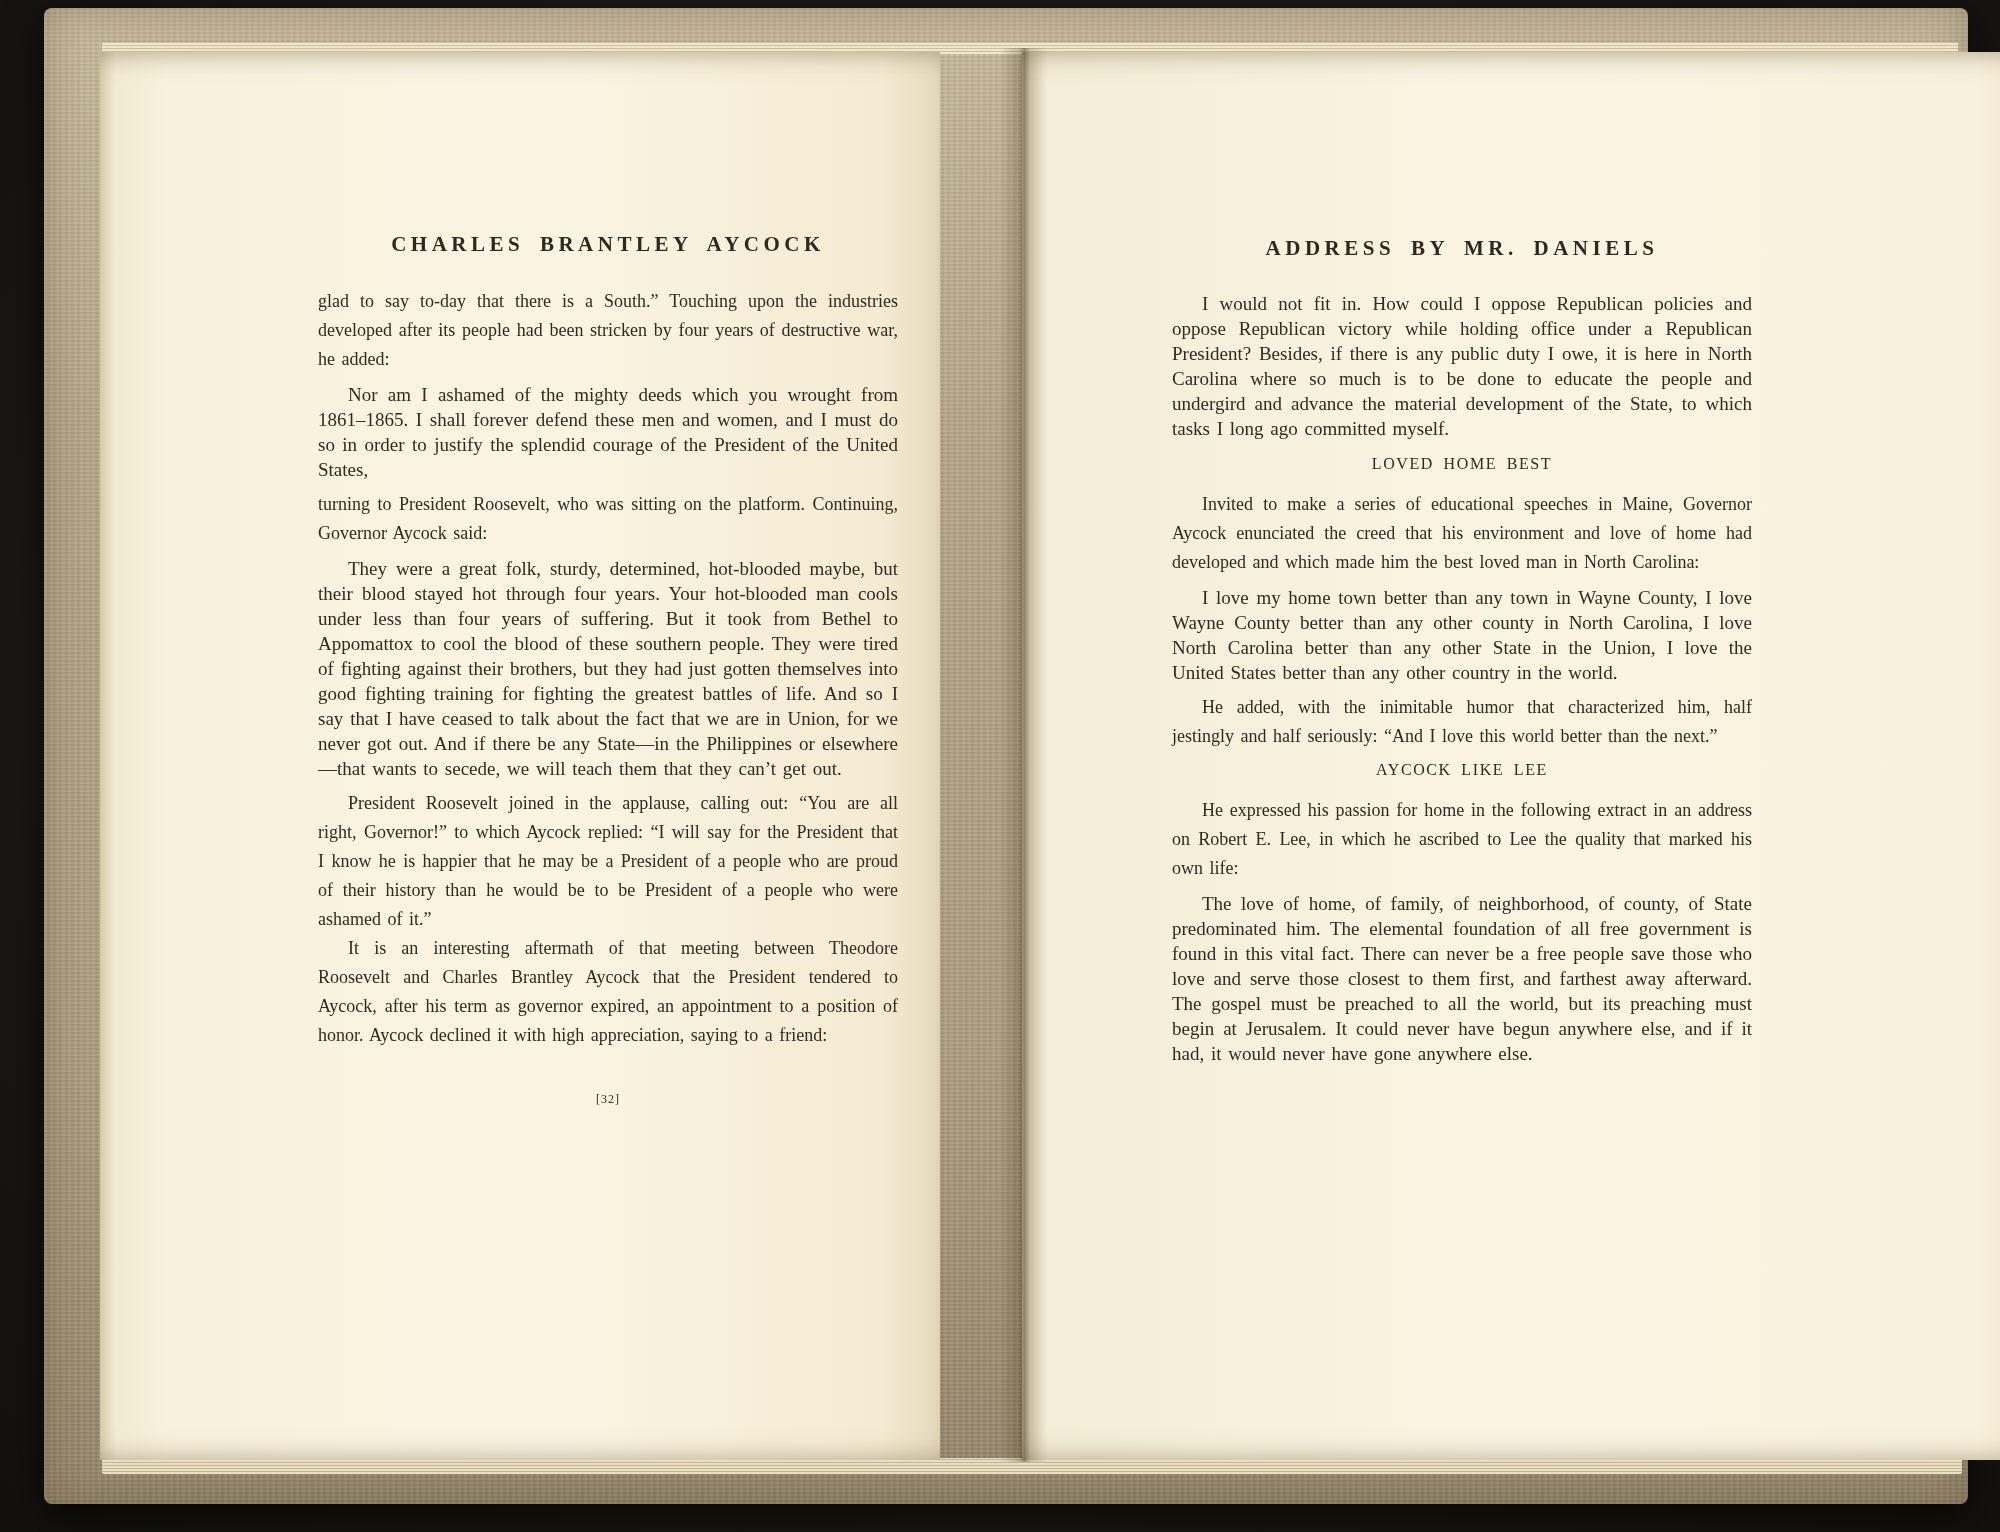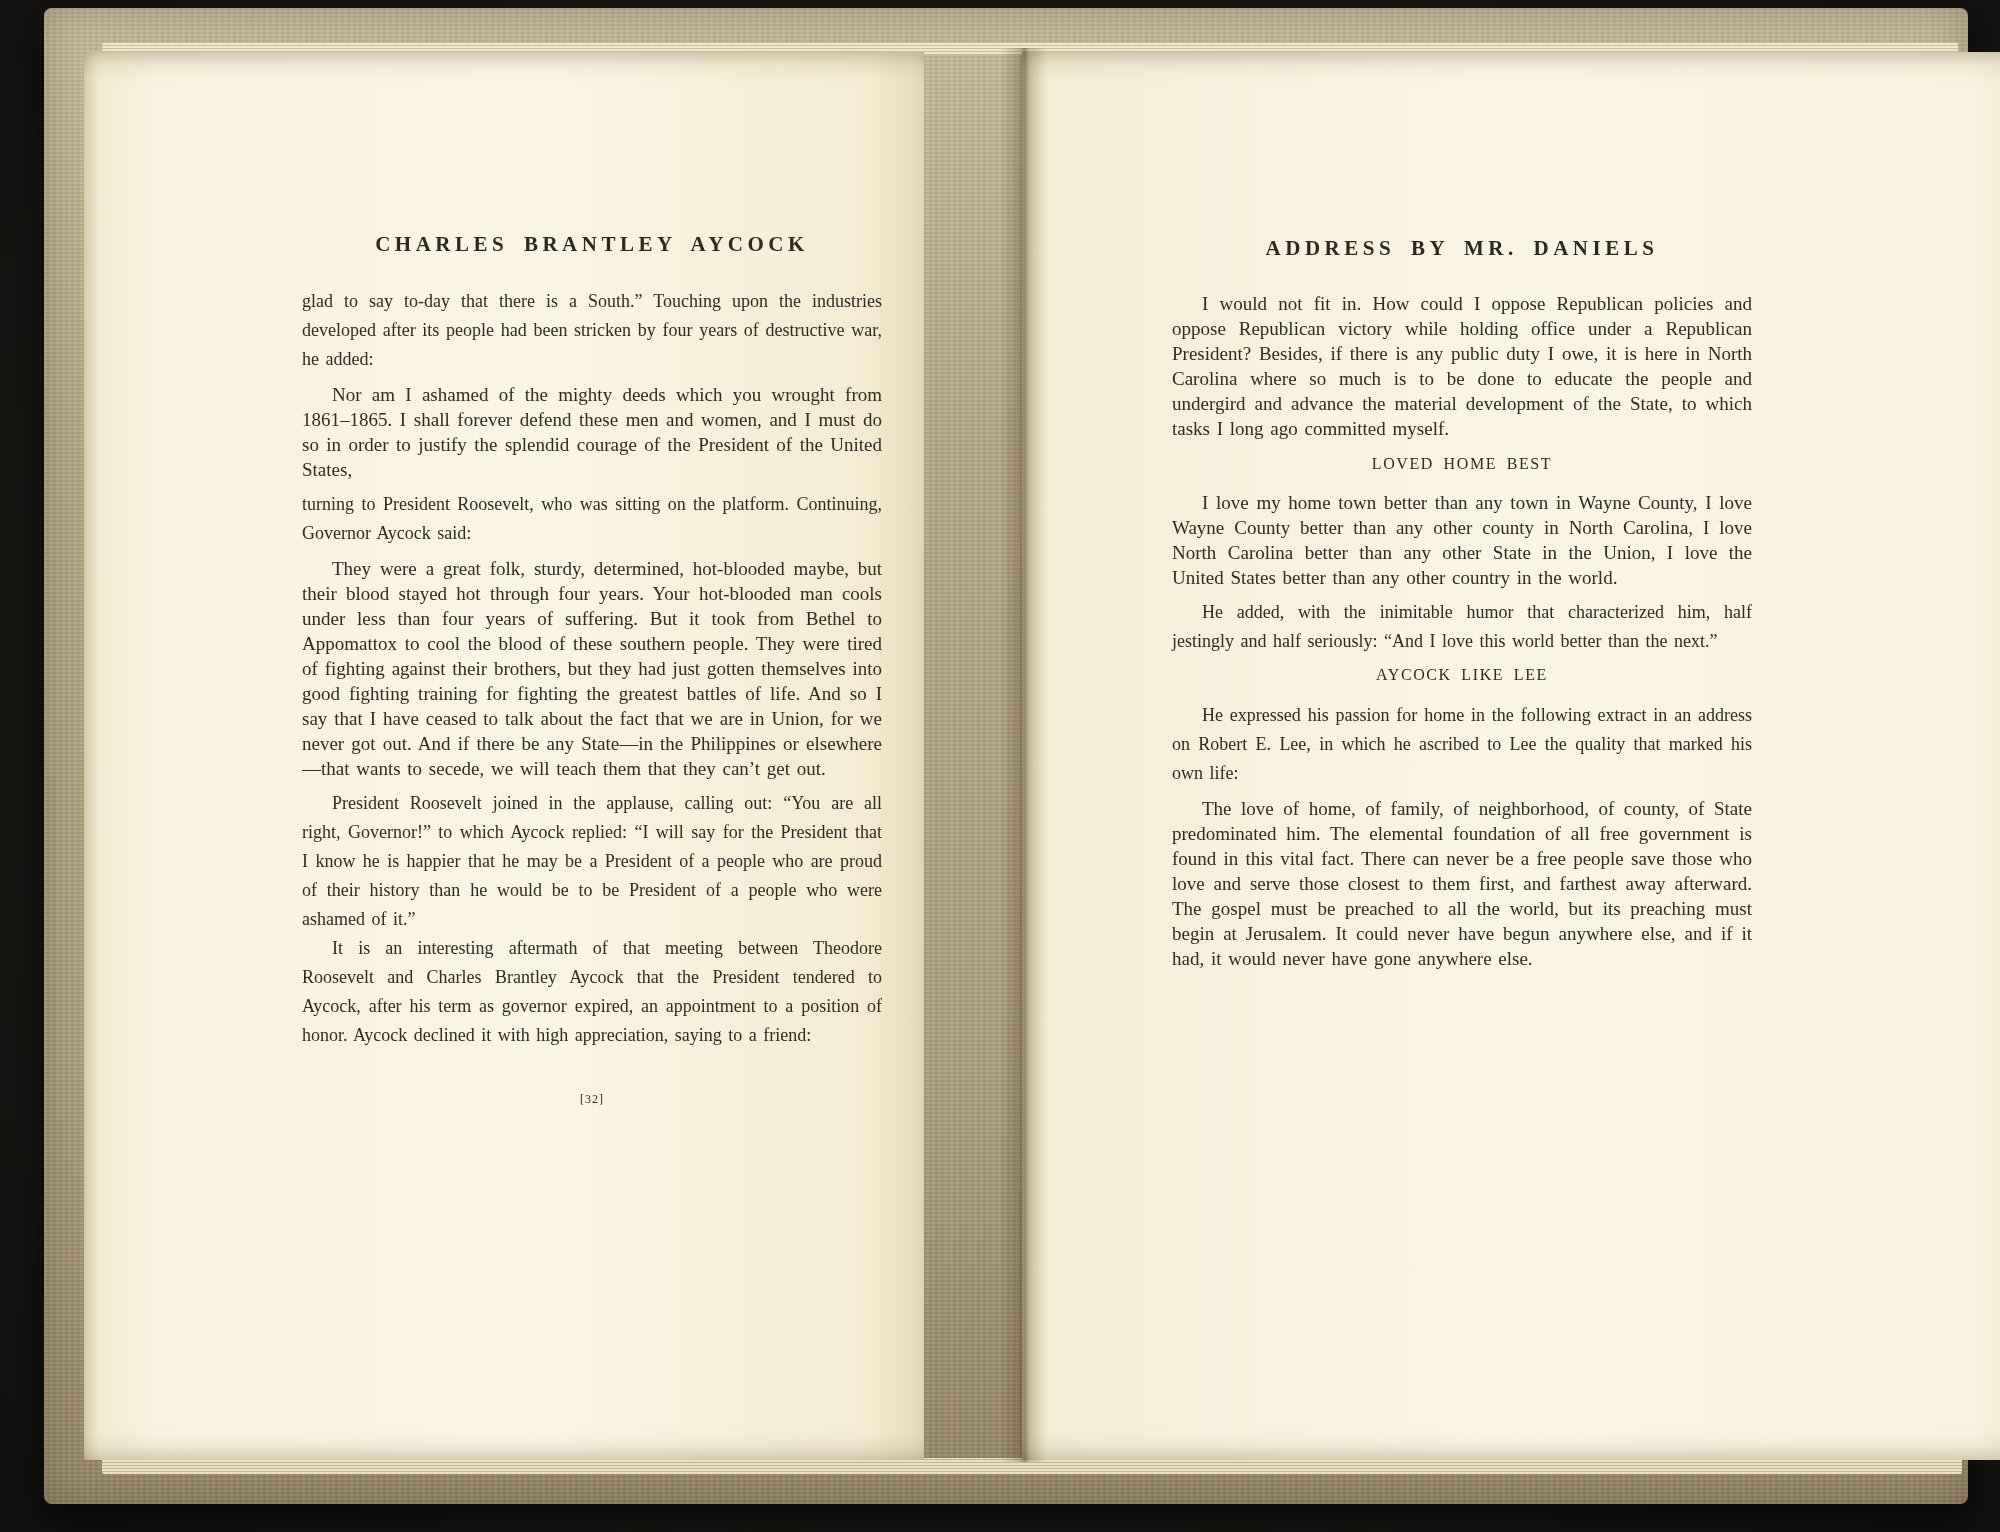--- a/index.html
+++ b/index.html
@@ -37,21 +37,21 @@
     border-radius: 2px;
   }
   .edge-right {
     position: absolute; left: 1912px; top: 44px; width: 12px; height: 1408px;
     background: repeating-linear-gradient(90deg, #efe6cb 0 2px, #cfc3a0 2px 3px);
   }
   .page {
     position: absolute; top: 44px; height: 1408px;
   }
   .page-left {
-    left: 40px; width: 840px;
+    left: 56px; width: 840px;
     background: linear-gradient(90deg, #dcd1b3 0, #f2ebd3 16px, #f8f1dd 70px, #faf4e2 55%, #f4ebd2 93%, #e6dabc 100%);
     box-shadow: inset 0 20px 26px -20px rgba(110,90,55,.55), inset 0 -20px 26px -20px rgba(110,90,55,.5);
     text-decoration: underline;
   }
   .page-right {
     left: 978px; width: 1056px;
     background: linear-gradient(90deg, #e4d8b9 0, #f4edd7 20px, #faf4e2 45%, #f8f1dd 90%, #eadfc2 100%);
     box-shadow: inset 0 20px 26px -20px rgba(110,90,55,.55), inset 0 -20px 26px -20px rgba(110,90,55,.5);
   }
   .gutter {
@@ -126,20 +126,21 @@
         <div class="folio">[32]</div>
       </div>
     </div>
 
     <div class="page page-right">
       <div class="text-col">
         <h1 class="page-header">ADDRESS BY MR. DANIELS</h1>
         <div>
             <p class="para quote indent">I would not fit in. How could I oppose Republican policies and oppose Republican victory while holding office under a Republican President? Besides, if there is any public duty I owe, it is here in North Carolina where so much is to be done to educate the people and undergird and advance the material development of the State, to which tasks I long ago committed myself.</p>
             <p class="para heading">LOVED HOME BEST</p>
+            <p class="para body indent">Invited to make a series of educational speeches in Maine, Governor Aycock enunciated the creed that his environment and love of home had developed and which made him the best loved man in North Carolina:</p>
             <p class="para quote indent">I love my home town better than any town in Wayne County, I love Wayne County better than any other county in North Carolina, I love North Carolina better than any other State in the Union, I love the United States better than any other country in the world.</p>
             <p class="para body indent">He added, with the inimitable humor that characterized him, half jestingly and half seriously: “And I love this world better than the next.”</p>
             <p class="para heading">AYCOCK LIKE LEE</p>
             <p class="para body indent">He expressed his passion for home in the following extract in an address on Robert E. Lee, in which he ascribed to Lee the quality that marked his own life:</p>
             <p class="para quote indent">The love of home, of family, of neighborhood, of county, of State predominated him. The elemental foundation of all free government is found in this vital fact. There can never be a free people save those who love and serve those closest to them first, and farthest away afterward. The gospel must be preached to all the world, but its preaching must begin at Jerusalem. It could never have begun anywhere else, and if it had, it would never have gone anywhere else.</p>
           </div>
       </div>
     </div>
 
     <div class="gutter"></div>

